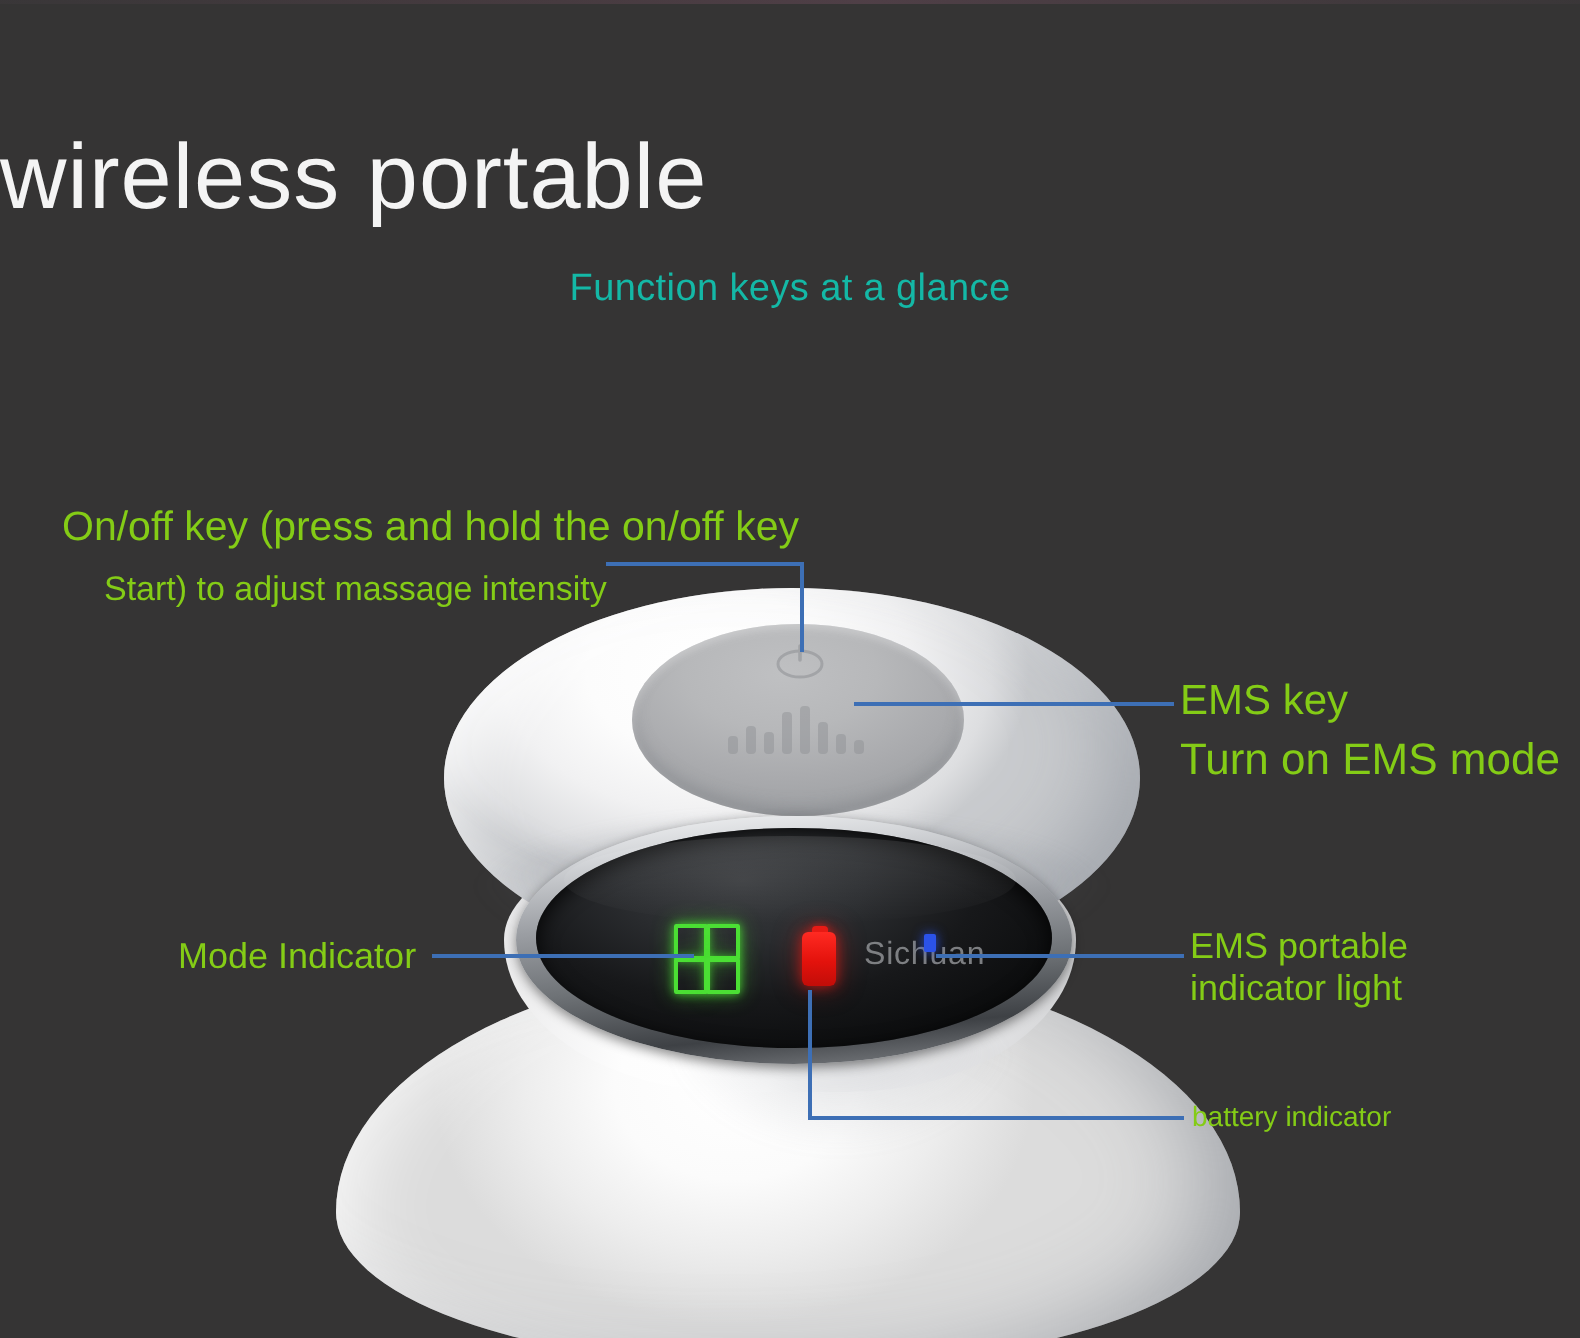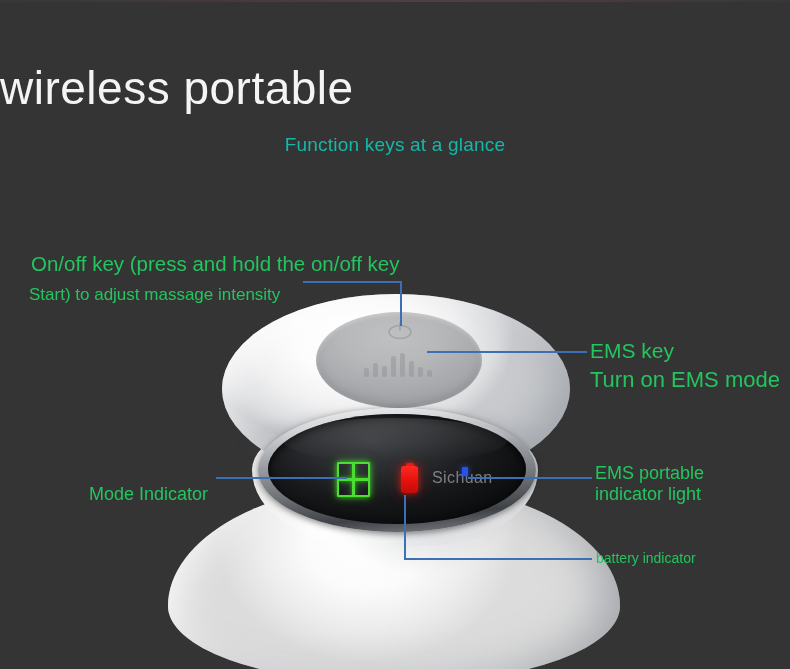--- a/index.html
+++ b/index.html
@@ -39,30 +39,30 @@
     text-align:center;
     color:#14b8a6;
     font-size:19px;
     font-weight:400;
     letter-spacing:.2px;
   }
 
   
   .label{
     position:absolute;
-    color:#22c55e;
+    color:#84cc16;
     font-weight:400;
     white-space:nowrap;
     line-height:1.35;
   }
   .lbl-onoff-1{left:31px;top:250px;font-size:20.5px;}
-  .lbl-onoff-2{left:29px;top:284px;font-size:17px;text-align:center;}
+  .lbl-onoff-2{left:52px;top:284px;font-size:17px;text-align:center;}
   .lbl-ems-title{left:590px;top:337px;font-size:21px;}
   .lbl-ems-sub{left:590px;top:365px;font-size:22px;}
-  .lbl-mode{left:89px;top:466px;font-size:18px;margin-top:16px;}
+  .lbl-mode{left:89px;top:466px;font-size:18px;}
   .lbl-emsint{left:595px;top:463px;font-size:18px;line-height:21px;white-space:normal;width:180px;}
   .lbl-batt{left:596px;top:549px;font-size:14px;}
 
   
   .ln{position:absolute;background:#3d6fb5;}
   .ln-h{height:2px;}
   .ln-v{width:2px;}
 
   
   #ln-onoff-h{left:303px;top:281px;width:99px;}

